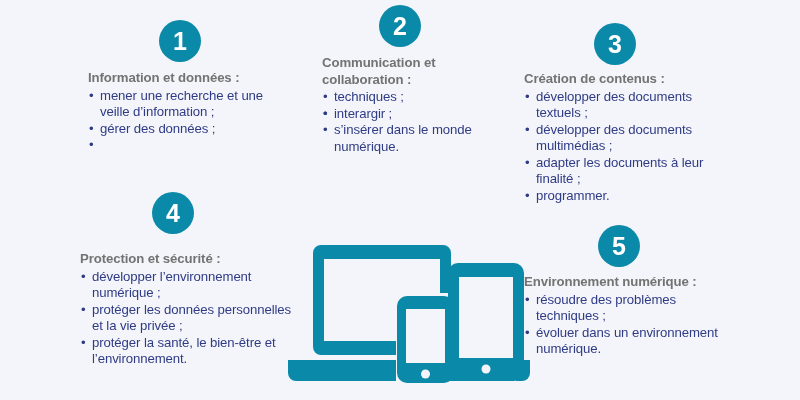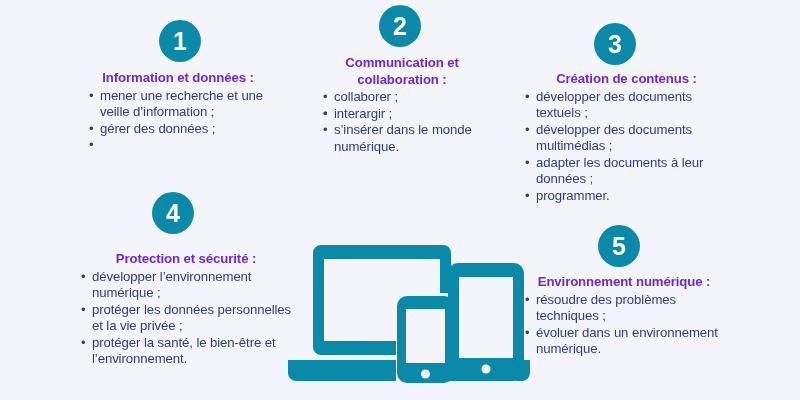--- a/index.html
+++ b/index.html
@@ -34,27 +34,26 @@
     line-height: 42px;
     text-align: center;
     letter-spacing: 0;
   }
 
   
   .block {
     position: absolute;
   }
   .block-heading {
-    color: #6d28d9;
+    color: #737373;
     font-weight: bold;
     font-size: 13.2px;
     line-height: 16.5px;
     margin: 0 0 1px 0;
     letter-spacing: -0.1px;
-    text-align: center;
   }
   .block-list {
     list-style: none;
     margin: 0;
     padding: 0;
     color: #2f3b85;
     font-size: 13.2px;
     line-height: 16.5px;
   }
   .block-list li {
@@ -104,21 +103,21 @@
     </ul>
   </div>
 
   <div class="badge" style="left:379px; top:5px;">2</div>
 
   <div class="block" style="left:322px; top:55px; width:160px;">
     <div class="block-heading">Communication et collaboration :</div>
     <ul class="block-list">
       <li>
         <span class="bullet">•</span>
-        <span>collaborer ;</span>
+        <span>techniques ;</span>
       </li>
       <li>
         <span class="bullet">•</span>
       </li>
       <li>
         <span class="bullet">•</span>
         <span>interargir ;</span>
       </li>
       <li>
         <span class="bullet">•</span>
@@ -135,21 +134,21 @@
       <li>
         <span class="bullet">•</span>
         <span>développer des documents textuels ;</span>
       </li>
       <li>
         <span class="bullet">•</span>
         <span>développer des documents multimédias ;</span>
       </li>
       <li>
         <span class="bullet">•</span>
-        <span>adapter les documents à leur données ;</span>
+        <span>adapter les documents à leur finalité ;</span>
       </li>
       <li>
         <span class="bullet">•</span>
         <span>programmer.</span>
       </li>
     </ul>
   </div>
 
   <div class="badge" style="left:152px; top:192px;">4</div>
 

